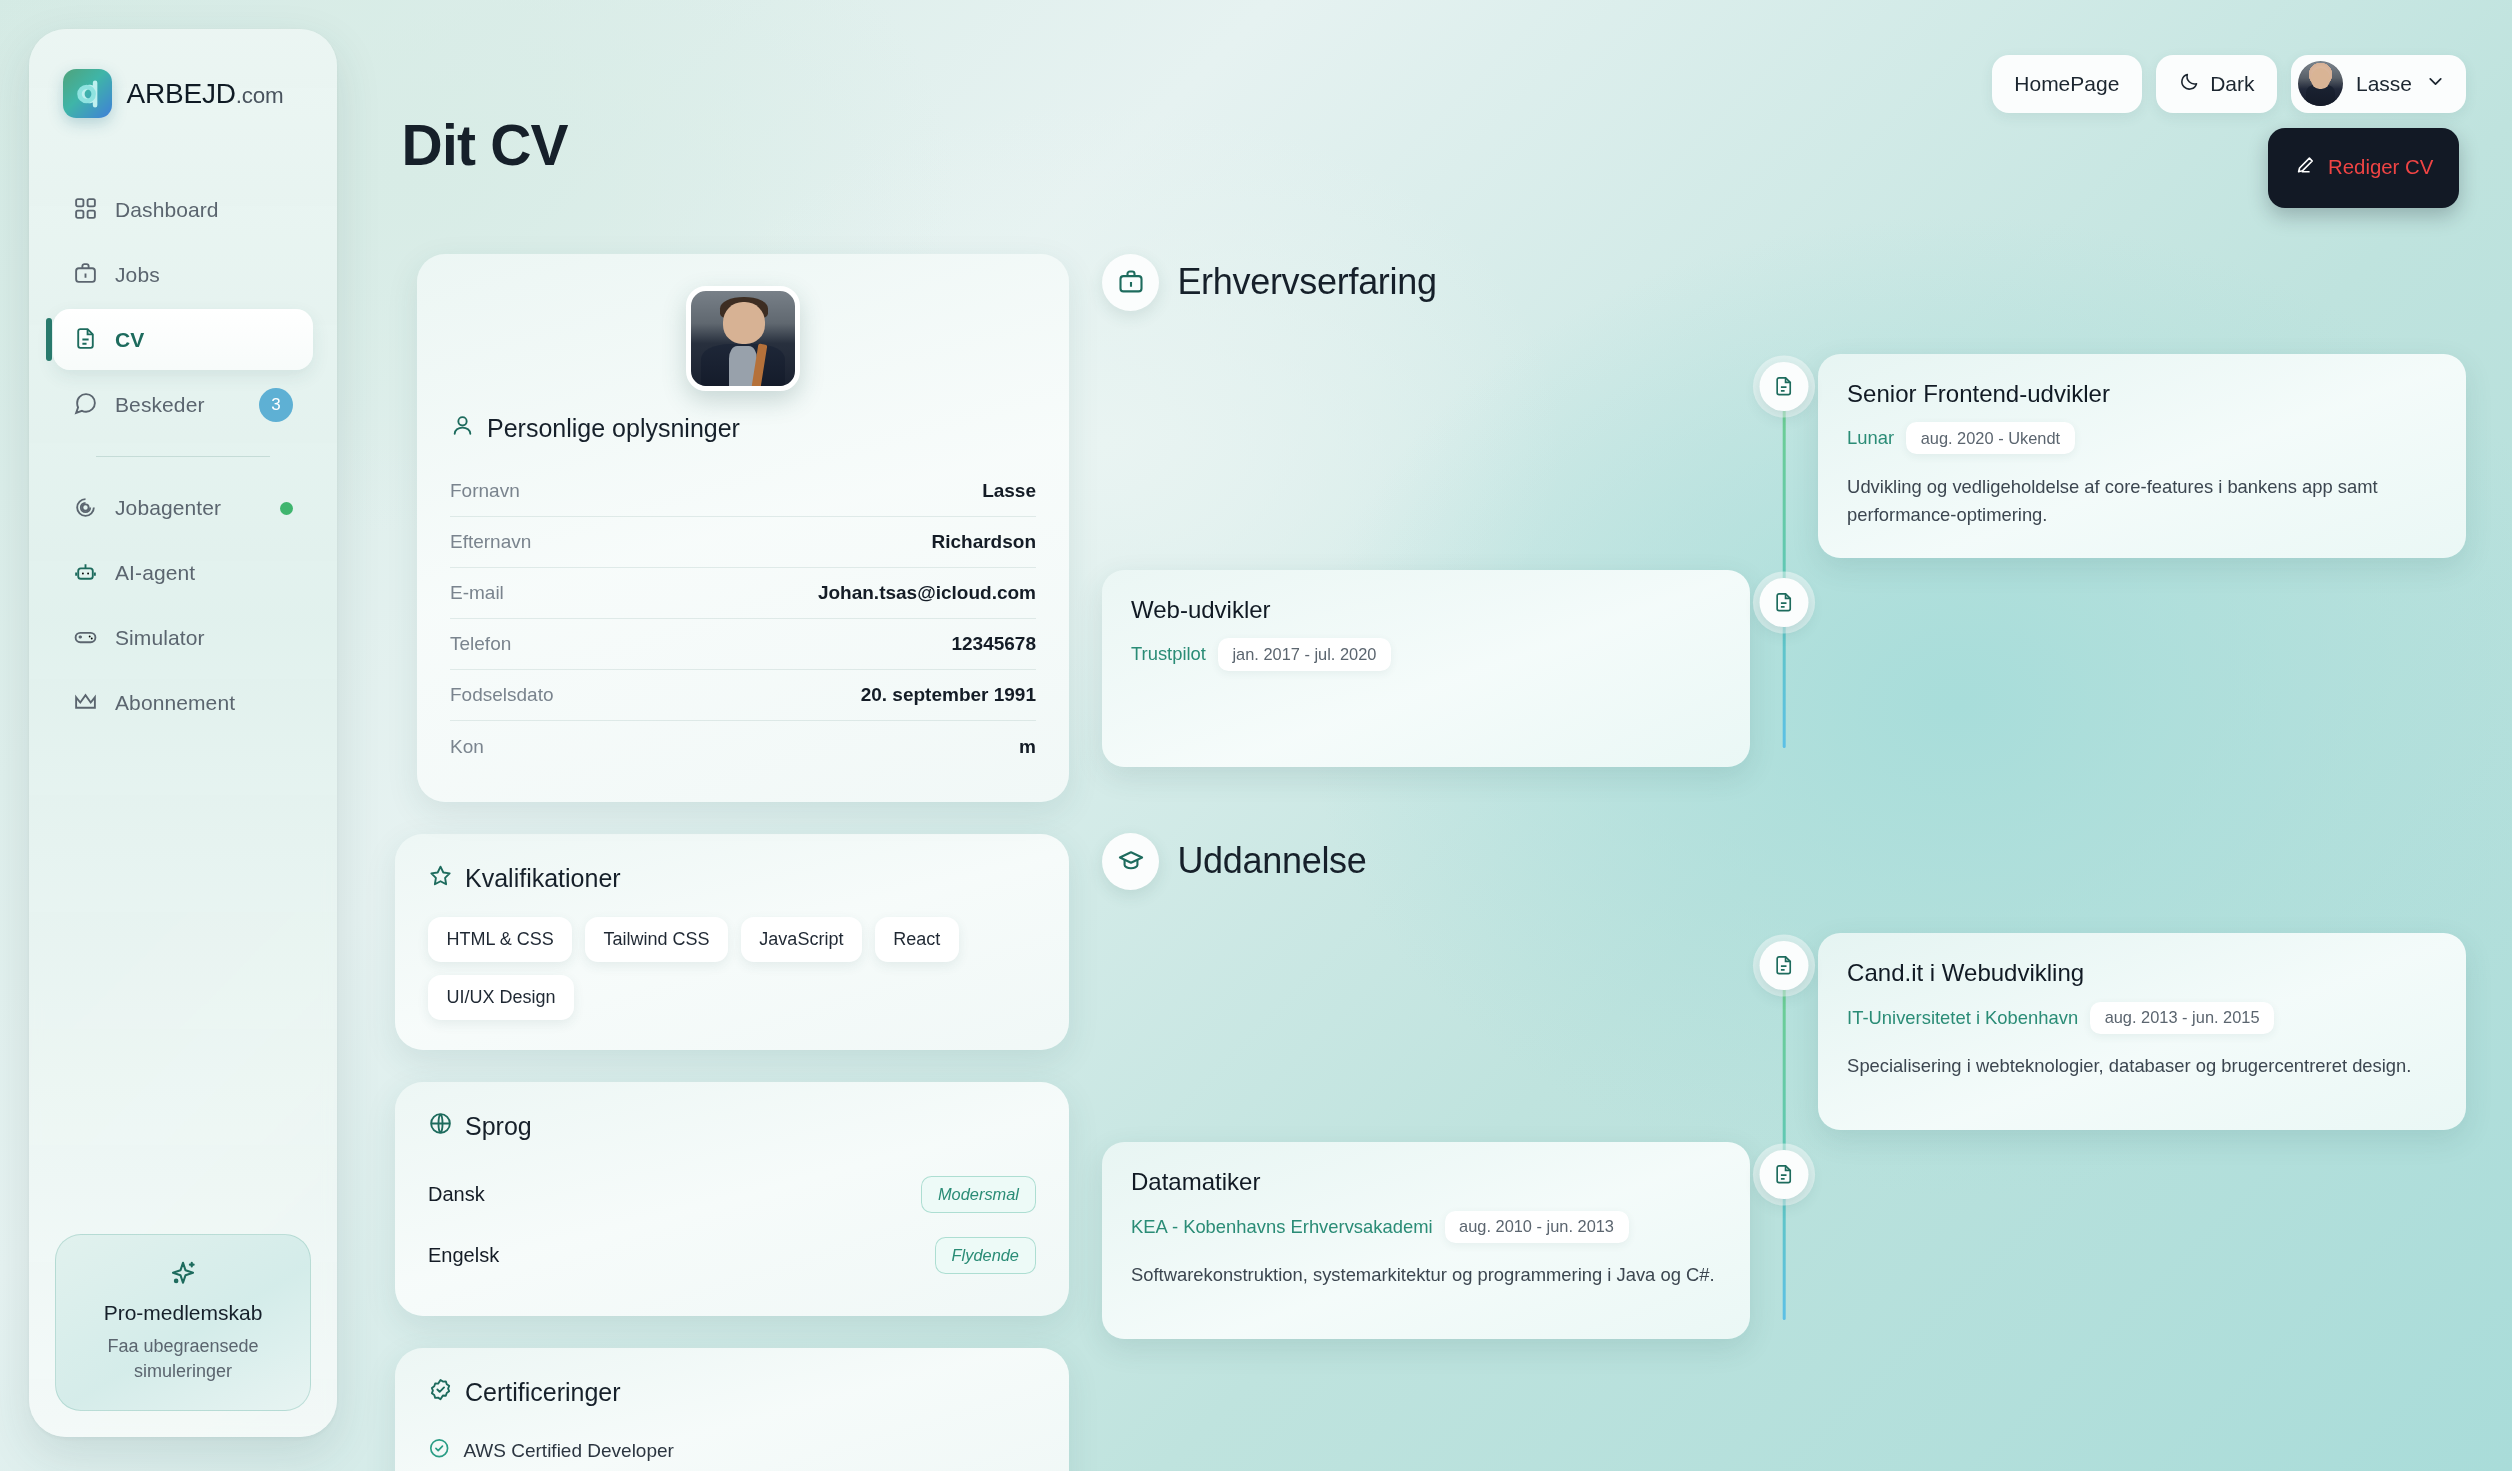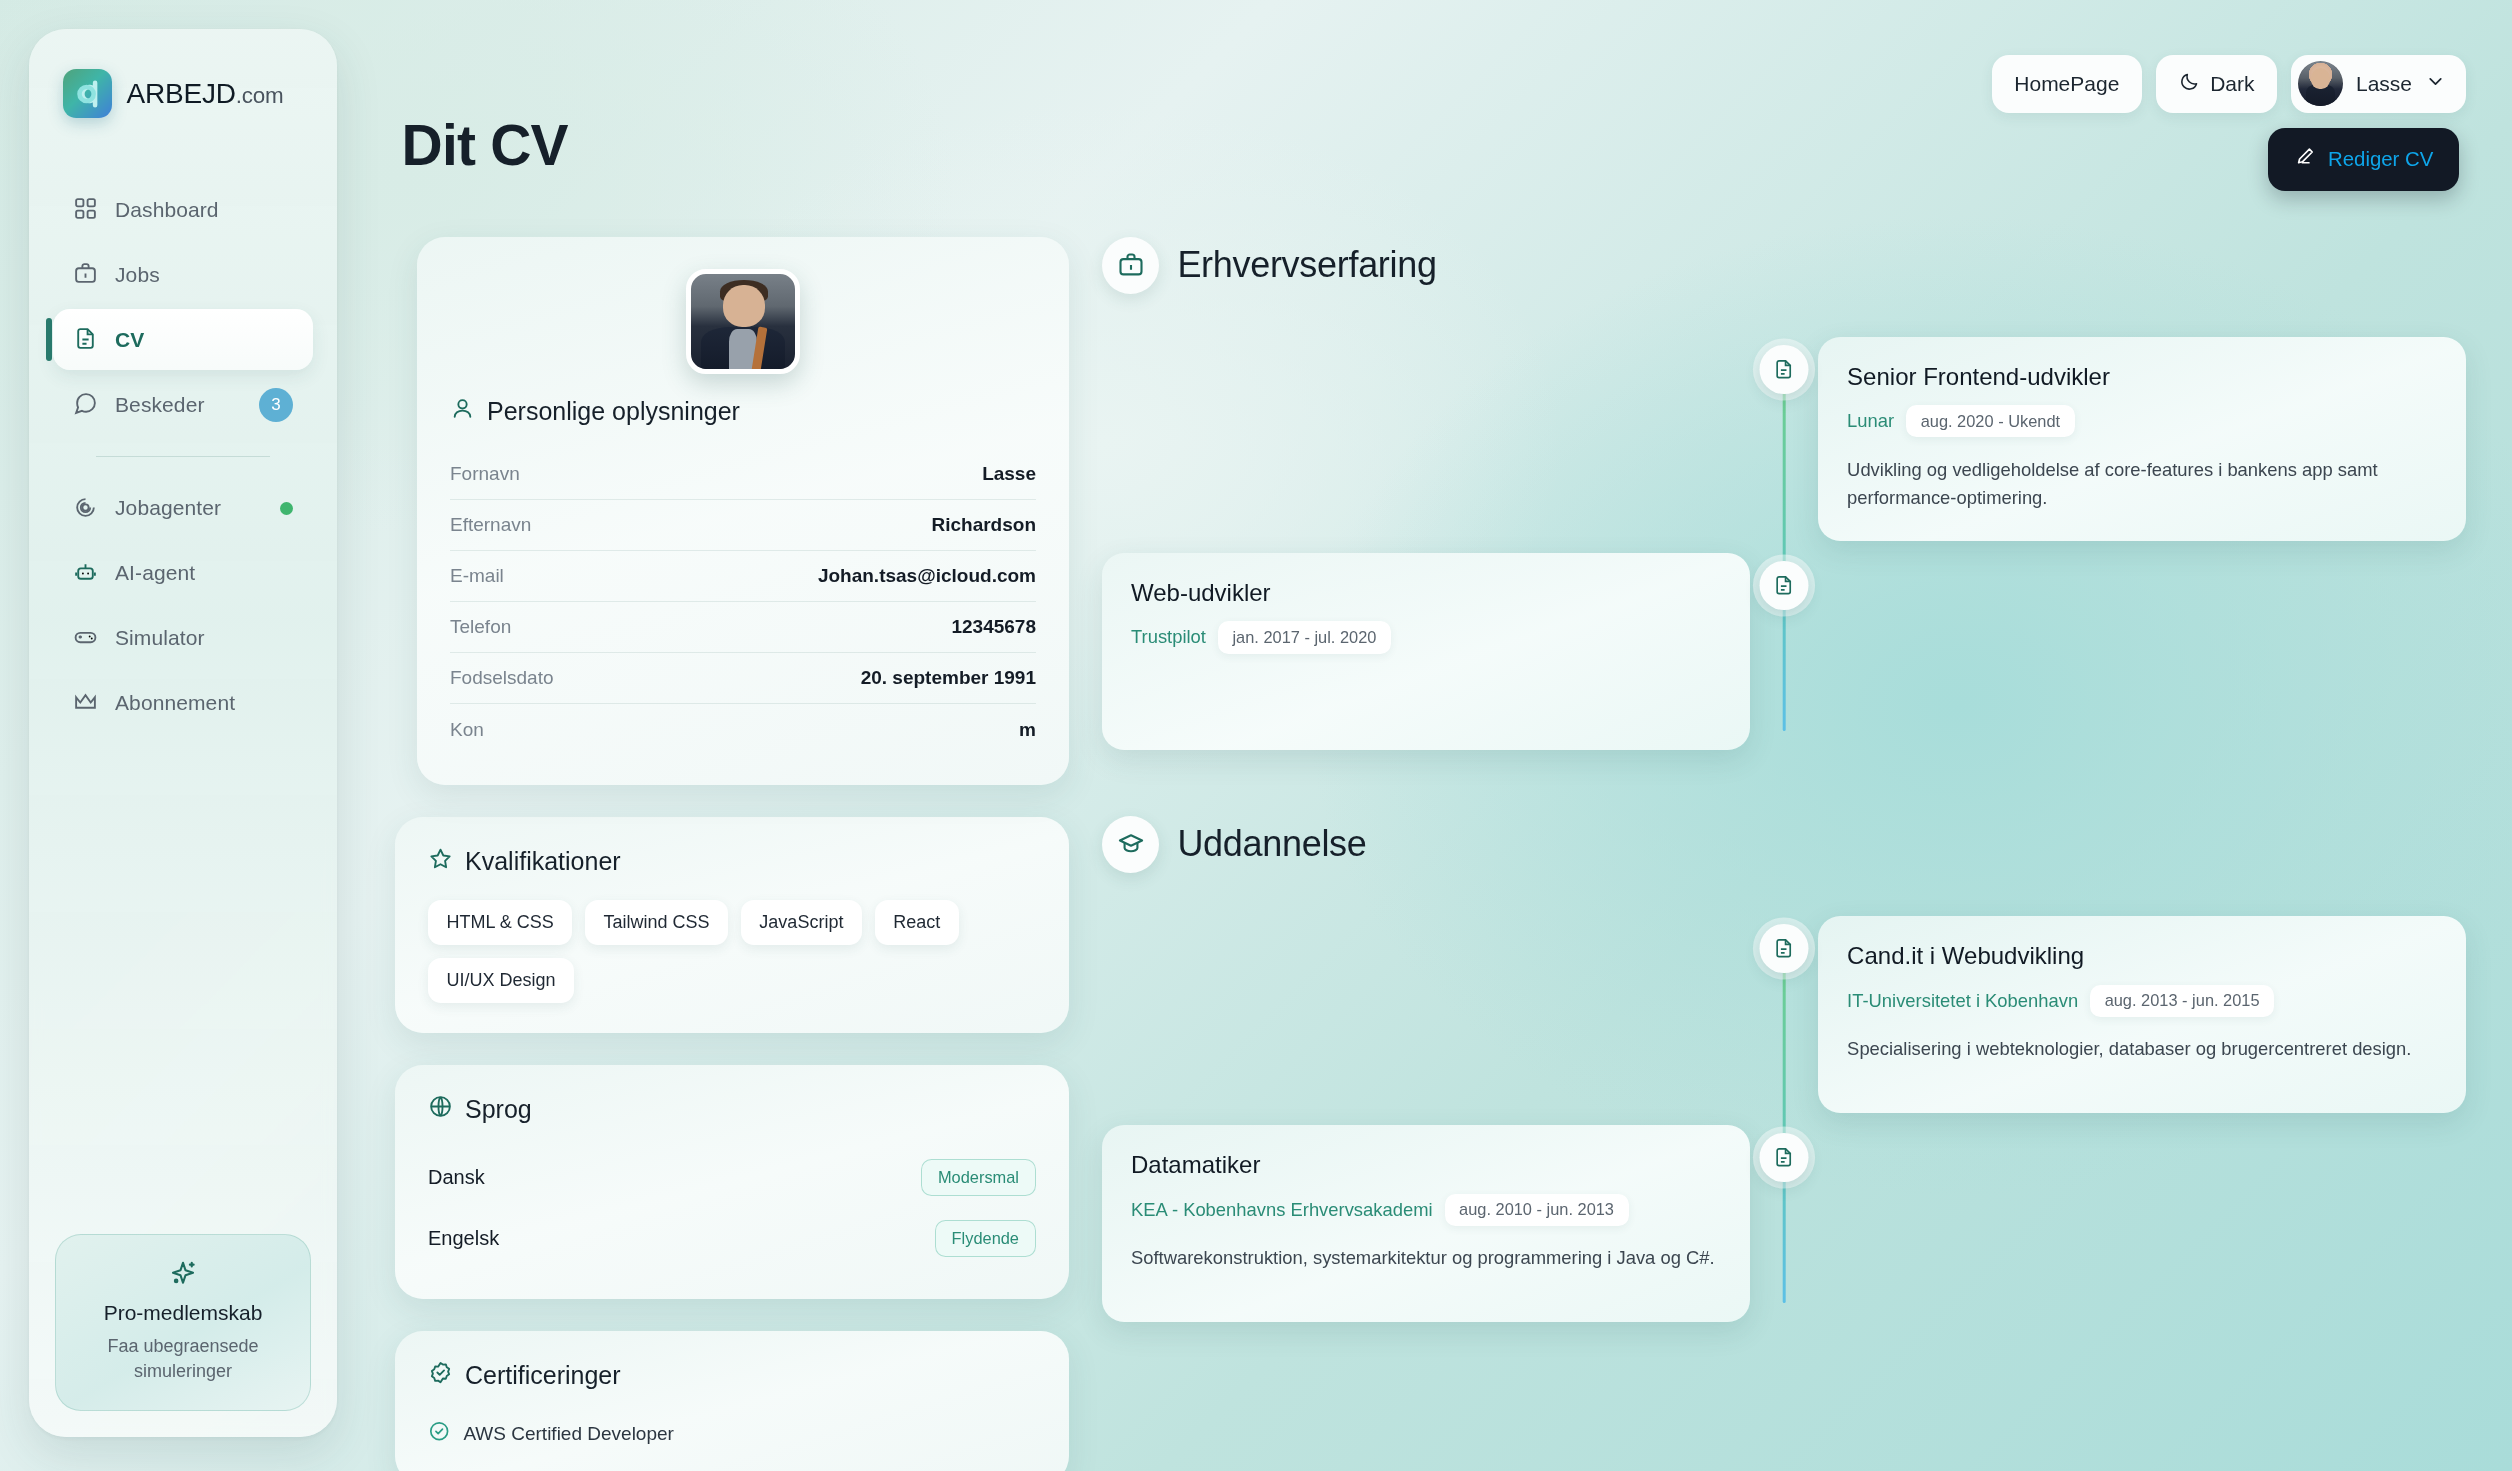--- a/index.html
+++ b/index.html
@@ -203,23 +203,23 @@
   }
   .page-title {
     font-size: 57px;
     color: #16202a;
     letter-spacing: -0.8px;
     line-height: 1;
   }
   .edit-btn {
     display: flex; align-items: center; gap: 12px;
     background: #121925;
-    color: #0ea5e9;
+    color: #ef4444;
     border-radius: 17px;
-    height: 63px;
+    height: 80px;
     padding: 0 26px;
     font-size: 20.4px;
     cursor: pointer;
     box-shadow: 0 8px 20px rgba(15,25,35,0.25);
     margin-top: 10.5px;
   }
   .edit-btn svg { width: 22.4px; height: 22.4px; stroke: #ffffff; flex:0 0 22.4px; }
 
   .columns {
     display: flex;
@@ -306,20 +306,21 @@
     font-size: 20px;
     color: #141c26;
   }
   .lang-badge {
     border: 0.7px solid rgba(120,200,180,0.55);
     background: rgba(236,250,246,0.9);
     color: #2a8c76;
     border-radius: 10.5px;
     padding: 8px 16px;
     font-size: 16.4px;
+    font-style: italic;
   }
 
   .cert-row {
     display:flex; align-items:center; gap: 13px;
     font-size: 19px; color: #2b3540;
     padding: 6.6px 0;
   }
   .cert-row svg { width: 22.4px; height: 22.4px; stroke: #2a9d85; flex:0 0 22.4px; }
 
   

